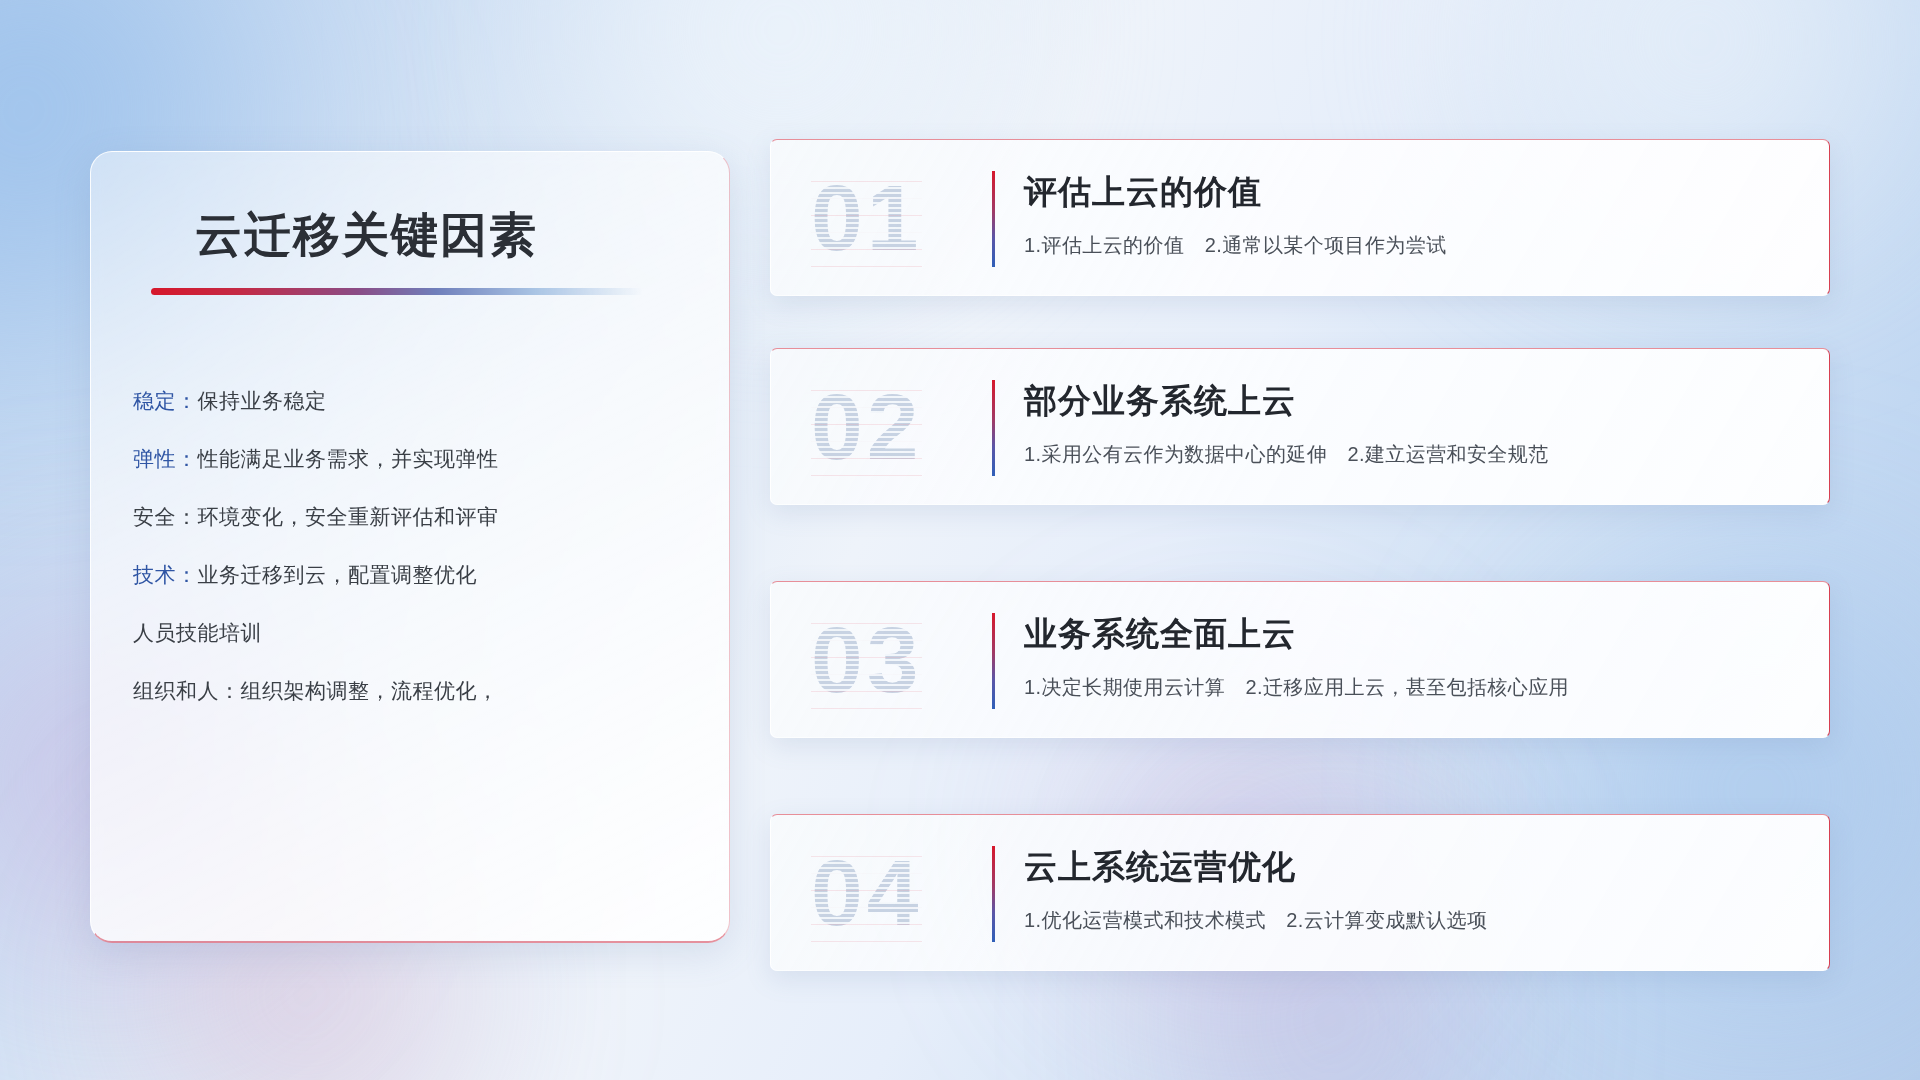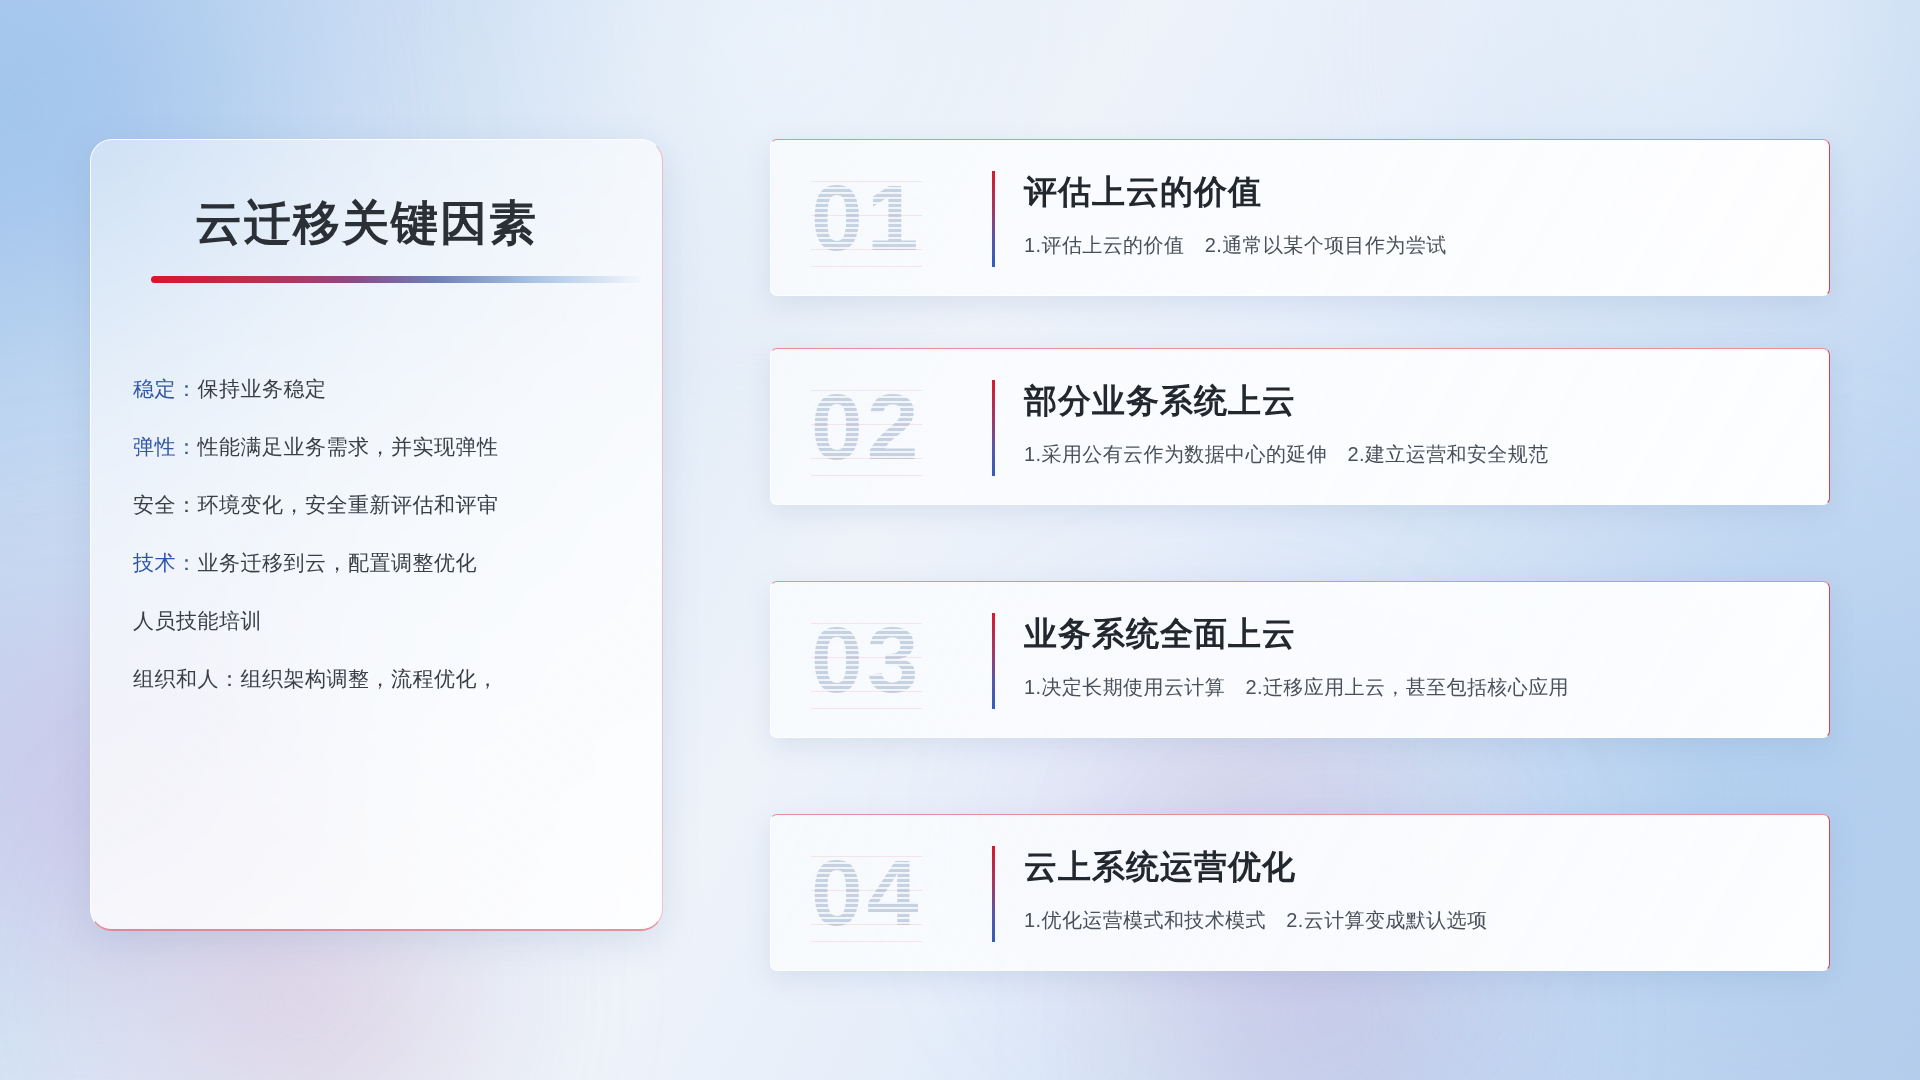--- a/index.html
+++ b/index.html
@@ -41,21 +41,21 @@
   .blob-g { width:700px; height:520px; left:430px; top:-230px;
             background:radial-gradient(circle at 50% 50%, rgba(240,246,252,.9), rgba(240,246,252,0) 70%); }
   .blob-h { width:300px; height:760px; left:1180px; top:640px;
             background:radial-gradient(circle at 50% 50%, rgba(178,160,210,.40), rgba(178,160,210,0) 70%); }
 
   
   .stage { position:absolute; inset:0; }
 
   
   .left-panel {
-    position:absolute; left:90px; top:139px; width:573px; height:792px;
+    position:absolute; left:90px; top:151px; width:640px; height:792px;
     border-radius:22px;
     background:linear-gradient(155deg, rgba(255,255,255,.46) 0%, rgba(255,255,255,.70) 42%, rgba(255,255,255,.88) 100%);
     border:1px solid rgba(255,255,255,.85);
     border-bottom:2px solid rgba(214,60,80,.55);
     border-right:1.5px solid rgba(214,60,80,.30);
     box-shadow:0 10px 36px rgba(96,126,170,.17);
     backdrop-filter:blur(6px);
     overflow:hidden;
   }
   .panel-title {

